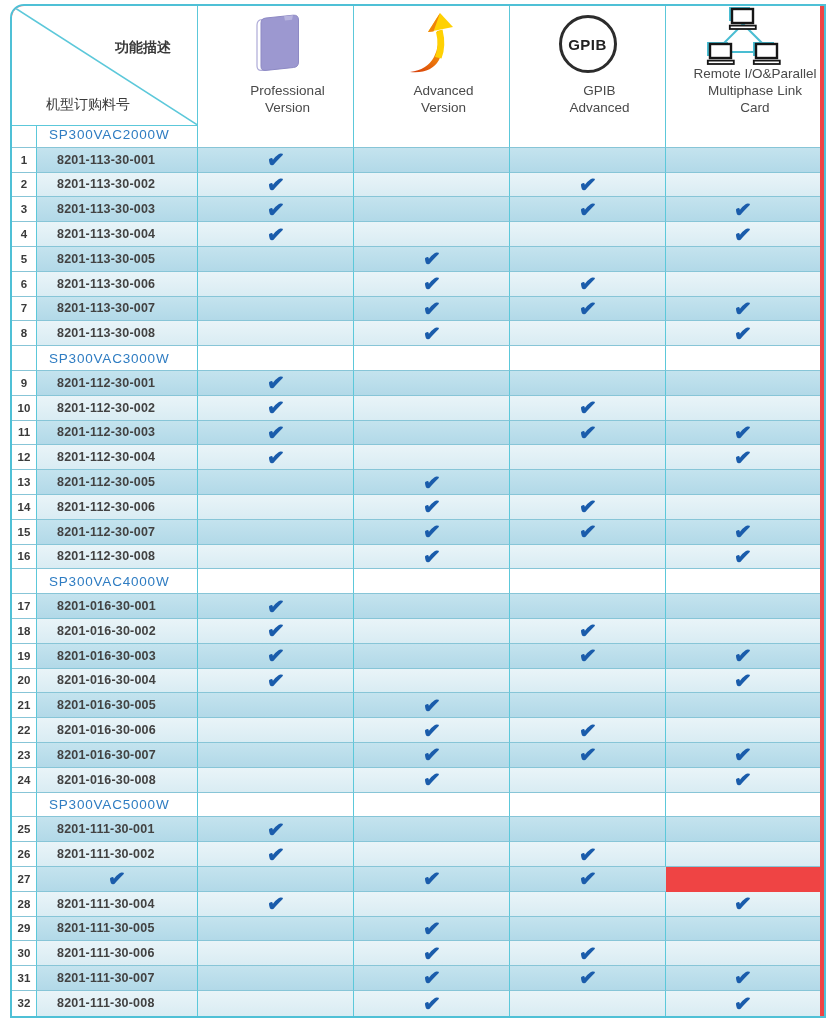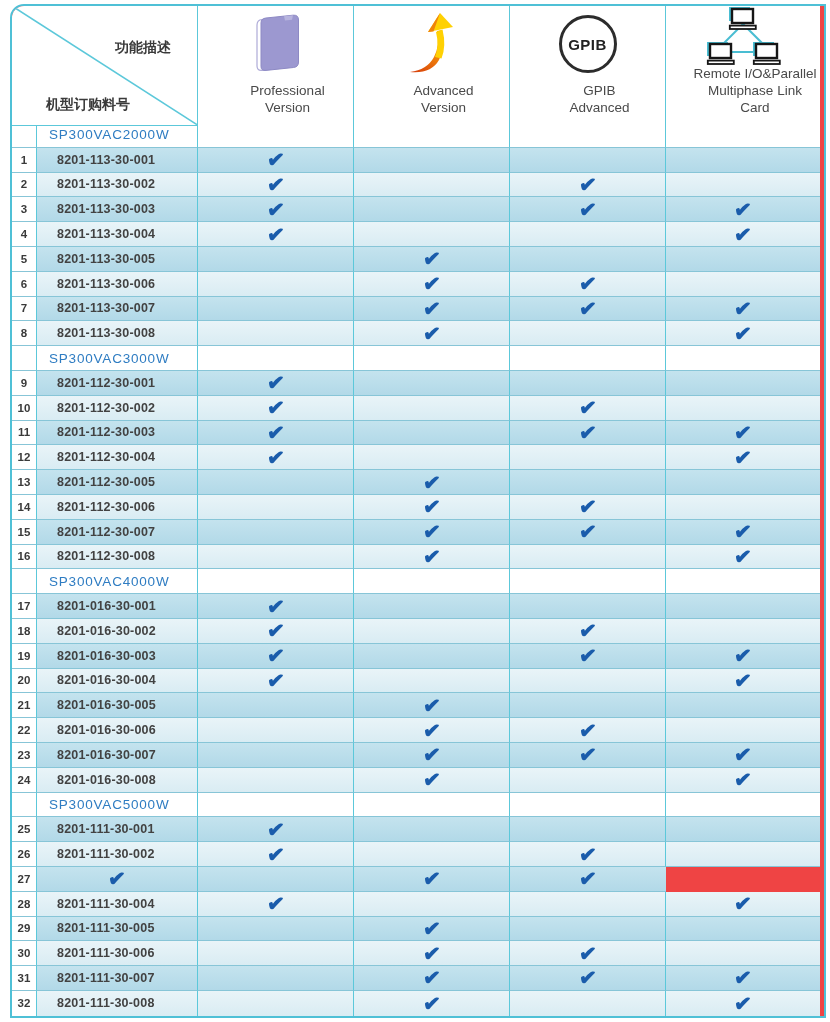--- a/index.html
+++ b/index.html
@@ -10,21 +10,21 @@
   .header-row{display:grid;grid-template-columns:186px 156px 156px 156px 154px;height:117px;}
   .row{display:grid;grid-template-columns:25px 161px 156px 156px 156px 154px;height:24.8px;}
 
   .cell{border-right:1px solid #5cc8da;border-bottom:1px solid #87c5d7;min-width:0;box-sizing:border-box;}
   .header-row .cell{border-bottom:1px solid #5cc8da;}
   .cell.last{border-right:none;}
   #rows > .row:last-child .cell{border-bottom:none;}
 
   .corner-cell{position:relative;background:#fff;border-radius:12px 0 0 0;overflow:hidden;}
   .corner-top{position:absolute;top:33px;right:26px;font-size:14px;font-weight:bold;color:#3a3a3a;}
-  .corner-bottom{position:absolute;bottom:11px;left:34px;font-size:14px;font-weight:bold;color:#3a3a3a;}
+  .corner-bottom{position:absolute;bottom:11px;left:34px;font-size:14px;font-weight:normal;color:#3a3a3a;}
   .diag{position:absolute;left:0;top:0;width:100%;height:100%;}
 
   .head-cell{display:flex;flex-direction:column;align-items:center;padding:0 2px 8px;background:#fff;}
   .icon-box{flex:1;display:flex;align-items:center;justify-content:center;}
   .head-label{font-size:13.5px;color:#4a4a4a;text-align:center;line-height:1.25;margin-left:24px;}
   .gpib-circle{width:52px;height:52px;border:3px solid #2c2c2c;border-radius:50%;display:flex;align-items:center;justify-content:center;font-size:15px;font-weight:bold;color:#222;letter-spacing:.5px;background:#fff;}
 
   .no-cell{background:#fff;display:flex;align-items:center;justify-content:center;font-size:11.5px;font-weight:bold;color:#3a3a3a;}
   .part-cell{display:flex;align-items:center;padding-left:20px;font-size:12.5px;font-weight:bold;color:#424242;letter-spacing:.2px;}
   .model-cell{background:#fff;display:flex;align-items:center;padding-left:12px;font-size:13.5px;font-weight:normal;color:#2e7cc2;letter-spacing:.8px;}

